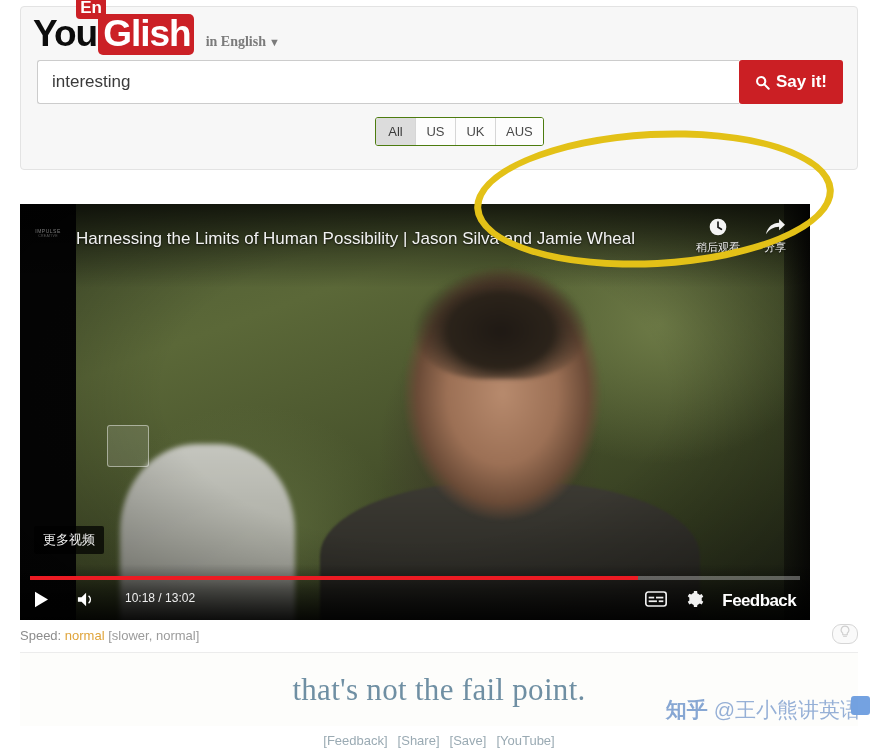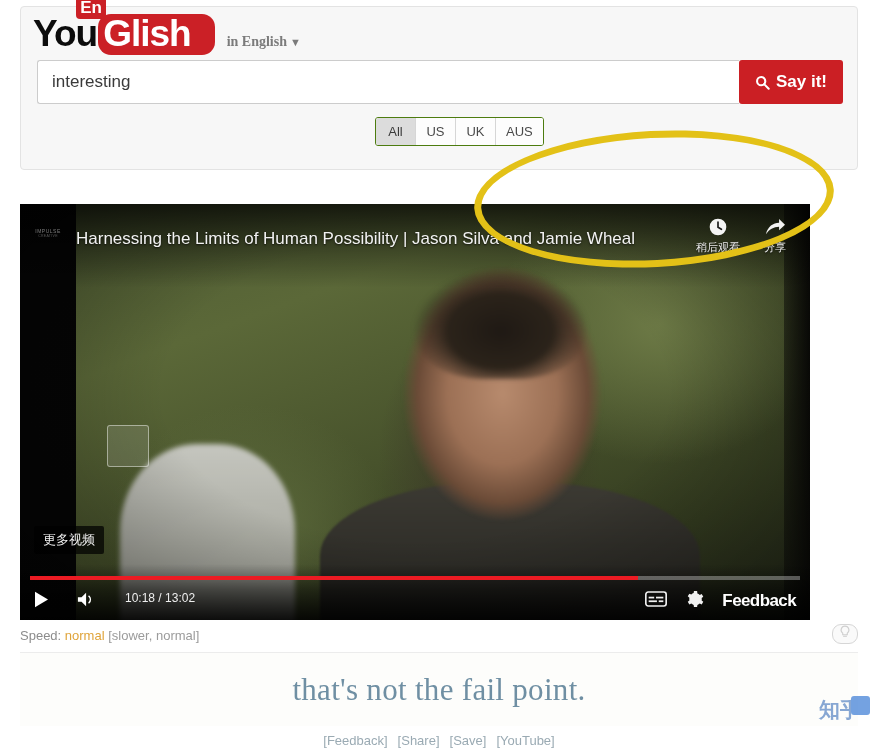--- a/index.html
+++ b/index.html
@@ -27,22 +27,22 @@
     font-weight: bold; font-size: 37px; color: #0c0c0c;
     letter-spacing: -1px; line-height: 1;
   }
   .logo-glish-wrap { position: relative; margin-left: 1px; }
   .logo-glish {
     display: inline-block;
     background: #cb2026;
     color: #ffffff;
     font-weight: bold; font-size: 37px;
     letter-spacing: -1px; line-height: 1;
-    padding: 1px 24px 3px 5px;
-    border-radius: 13px;
+    padding: 1px 3px 3px 5px;
+    border-radius: 5px;
   }
   .logo-en {
     position: absolute; left: -22px; top: -17px;
     background: #cb2026; color: #fff;
     font-weight: bold; font-size: 17px; line-height: 1;
     padding: 2px 4px 3px 4px;
     border-radius: 4px;
   }
   .lang-select {
     margin-left: 12px; padding-bottom: 5px;
@@ -445,16 +445,17 @@
     <a href="#">[Feedback]</a>
     <a href="#">[Share]</a>
     <a href="#">[Save]</a>
     <a href="#">[YouTube]</a>
   </div>
 
   <div class="yellow-ellipse"></div>
 
   <div class="watermark">
     <span class="wm-zhihu">知乎</span>
+    <span class="wm-user">@王小熊讲英语</span>
     <span class="wm-badge"></span>
   </div>
 
 </div>
 
 </body></html>

